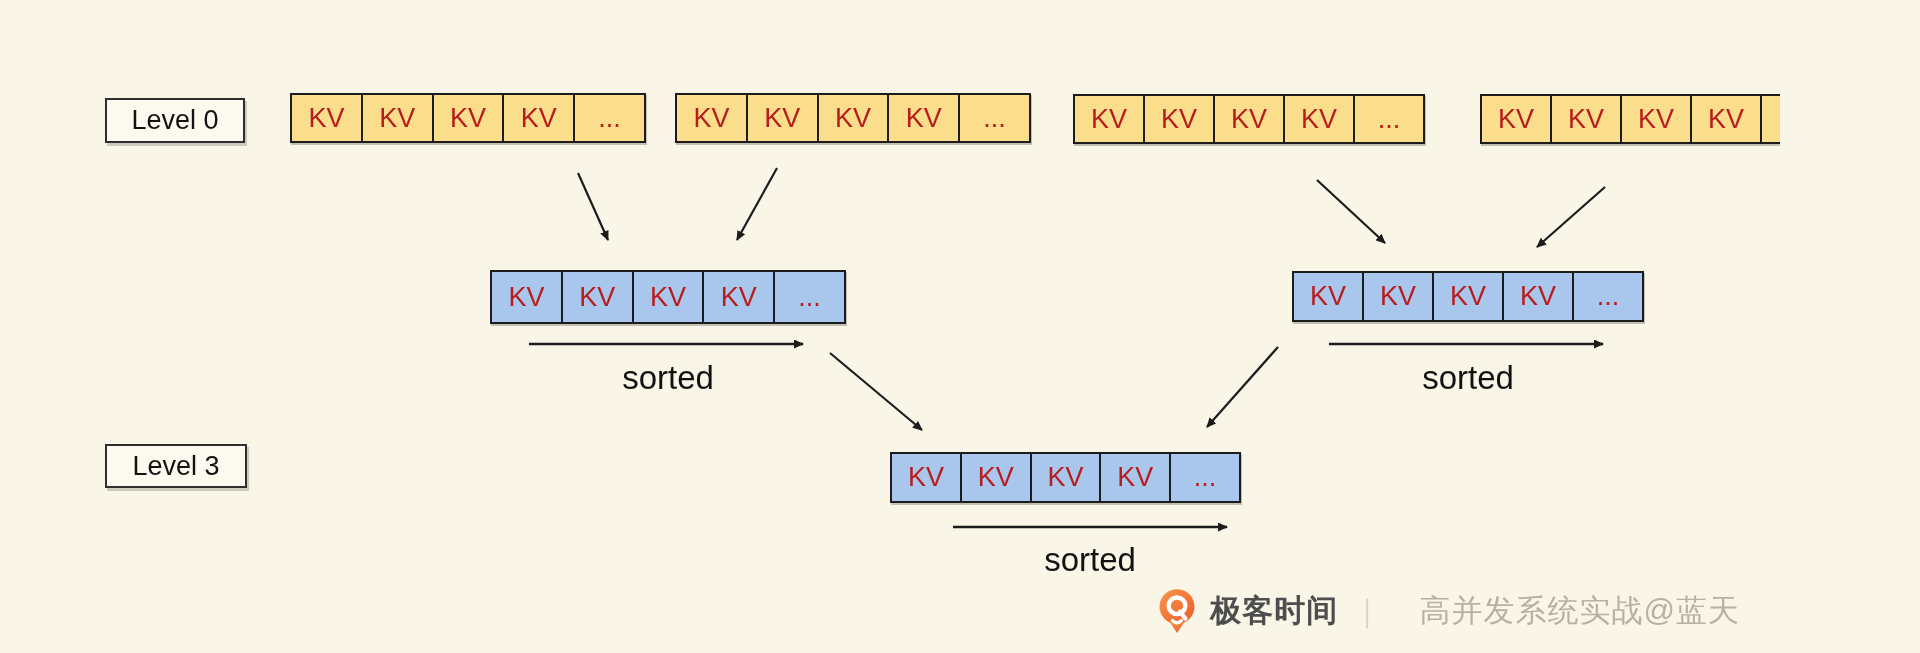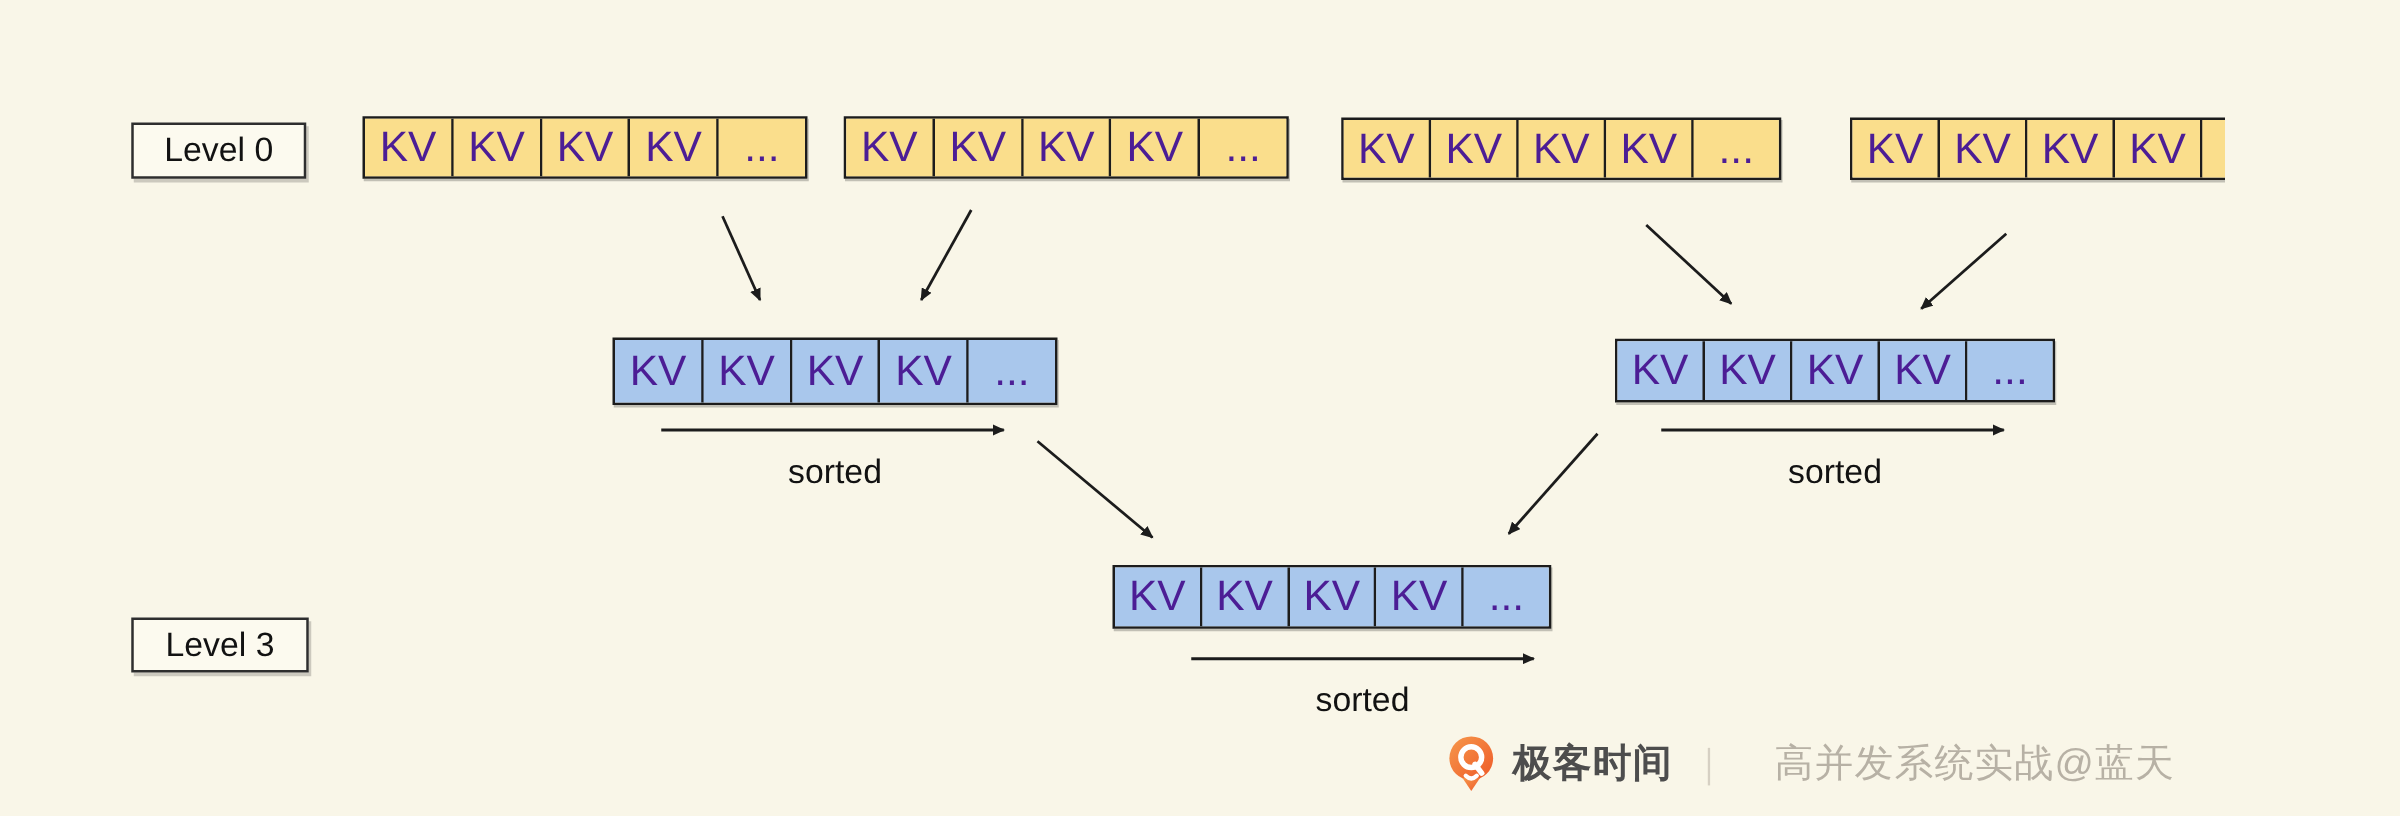--- a/index.html
+++ b/index.html
@@ -14,29 +14,29 @@
     position:absolute;display:flex;align-items:center;justify-content:center;
     border:2px solid #2E2E2E;background:#FCFAEF;font-size:27px;color:#121212;
     box-shadow:2px 3px 0 rgba(0,0,0,0.18);box-sizing:border-box;
   }
   .kv-row{
     position:absolute;display:flex;border:2px solid #1C1C1C;box-sizing:border-box;
     box-shadow:1px 2px 0 rgba(0,0,0,0.22);
   }
   .kv-cell{
     flex:1;display:flex;align-items:center;justify-content:center;
-    font-size:34px;color:#4c1d95;border-right:2px solid #1C1C1C;
+    font-size:27px;color:#b91c1c;border-right:2px solid #1C1C1C;
     overflow:hidden;white-space:nowrap;
   }
   .kv-cell:last-child{border-right:none;}
   .kv-row.level0 .kv-cell{background:#FADE8C;}
   .kv-row.merged .kv-cell{background:#A9C7EC;}
   .sorted-label{
     position:absolute;transform:translate(-50%,-50%);
-    font-size:27px;color:#121212;text-align:center;
+    font-size:33px;color:#121212;text-align:center;
   }
   .footer{
     position:absolute;display:flex;align-items:center;gap:12px;
     right:40px;bottom:18px;height:48px;
   }
   .logo-icon{width:42px;height:48px;flex:0 0 auto;}
   .logo-text{font-size:31px;font-weight:600;color:#4D4D4D;letter-spacing:1px;}
   .footer-divider{font-size:30px;color:#D6D0C3;margin:0 2px;}
   .footer-byline{font-size:31px;color:#B7B1A5;letter-spacing:1px;margin-left:24px;}
 </style>
@@ -58,21 +58,21 @@
         <line x1="1605" y1="187" x2="1537" y2="247" stroke="#1C1C1C" stroke-width="2.2" marker-end="url(#arrowhead)"></line>
         <line x1="830" y1="353" x2="922" y2="430" stroke="#1C1C1C" stroke-width="2.2" marker-end="url(#arrowhead)"></line>
         <line x1="1278" y1="347" x2="1207" y2="427" stroke="#1C1C1C" stroke-width="2.2" marker-end="url(#arrowhead)"></line>
         <line x1="529" y1="344" x2="803" y2="344" stroke="#1C1C1C" stroke-width="2.4" marker-end="url(#arrowhead)"></line>
         <line x1="1329" y1="344" x2="1603" y2="344" stroke="#1C1C1C" stroke-width="2.4" marker-end="url(#arrowhead)"></line>
         <line x1="953" y1="527" x2="1227" y2="527" stroke="#1C1C1C" stroke-width="2.4" marker-end="url(#arrowhead)"></line>
       </g>
   </svg>
 
   <div class="lvl-label" id="label-0" style="left: 105px; top: 98px; width: 140px; height: 45px;">Level 0</div>
-  <div class="lvl-label" id="label-2" style="left: 105px; top: 494px; width: 142px; height: 44px;">Level 3</div>
+  <div class="lvl-label" id="label-2" style="left: 105px; top: 444px; width: 142px; height: 44px;">Level 3</div>
 
   <div id="rows-layer">
       <div class="kv-row level0" style="left: 290px; top: 93px; width: 356px; height: 50px;">
         <div class="kv-cell">KV</div>
         <div class="kv-cell">KV</div>
         <div class="kv-cell">KV</div>
         <div class="kv-cell">KV</div>
         <div class="kv-cell">...</div>
       </div>
       <div class="kv-row level0" style="left: 675px; top: 93px; width: 356px; height: 50px;">

